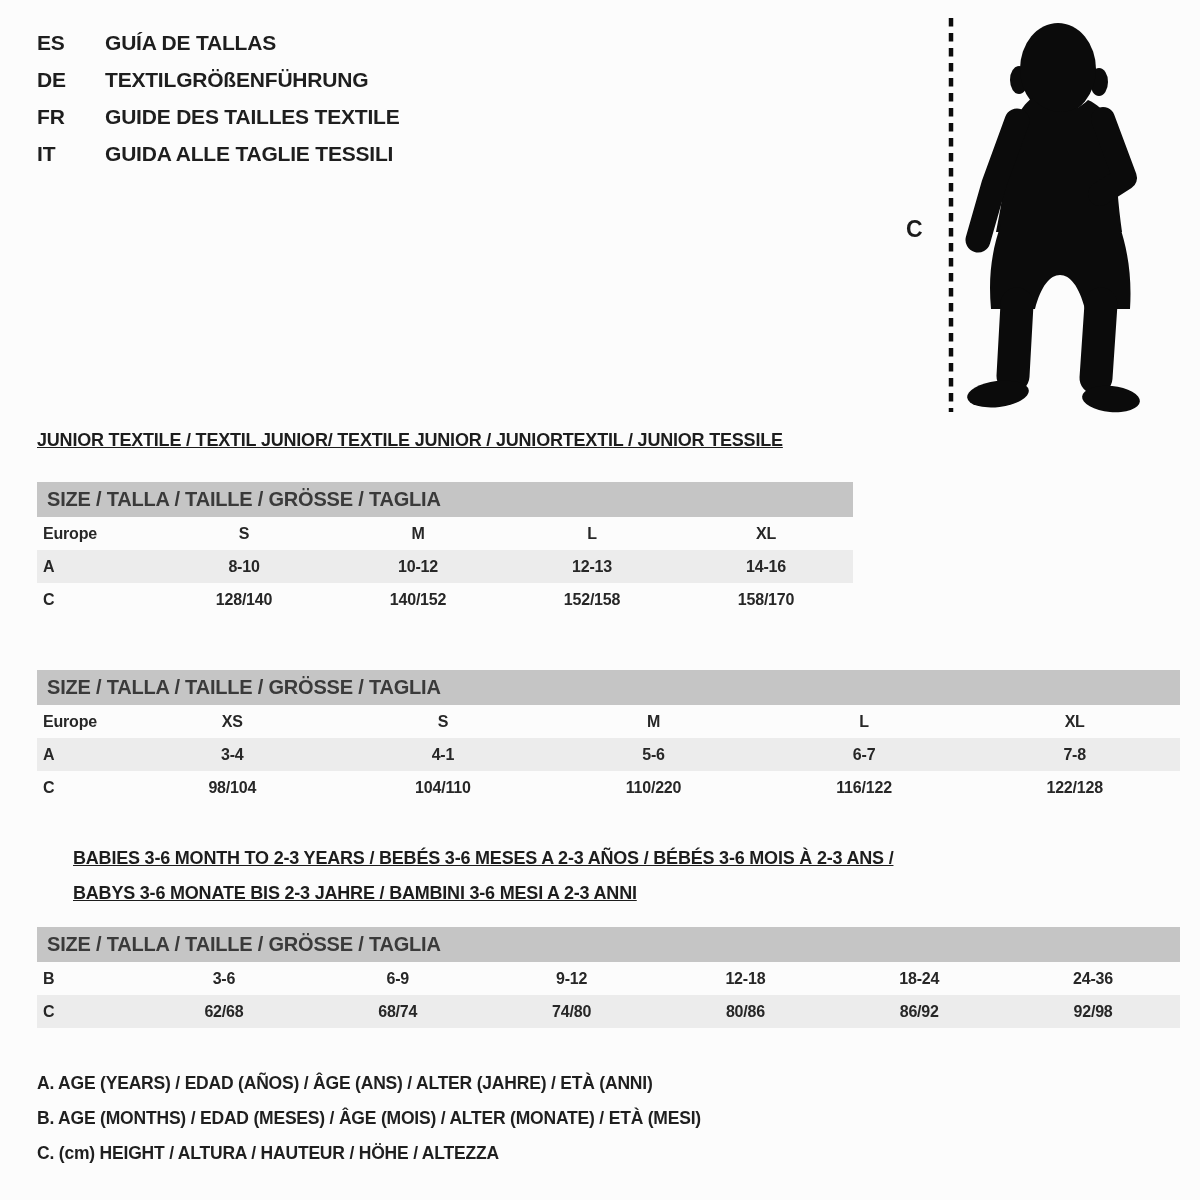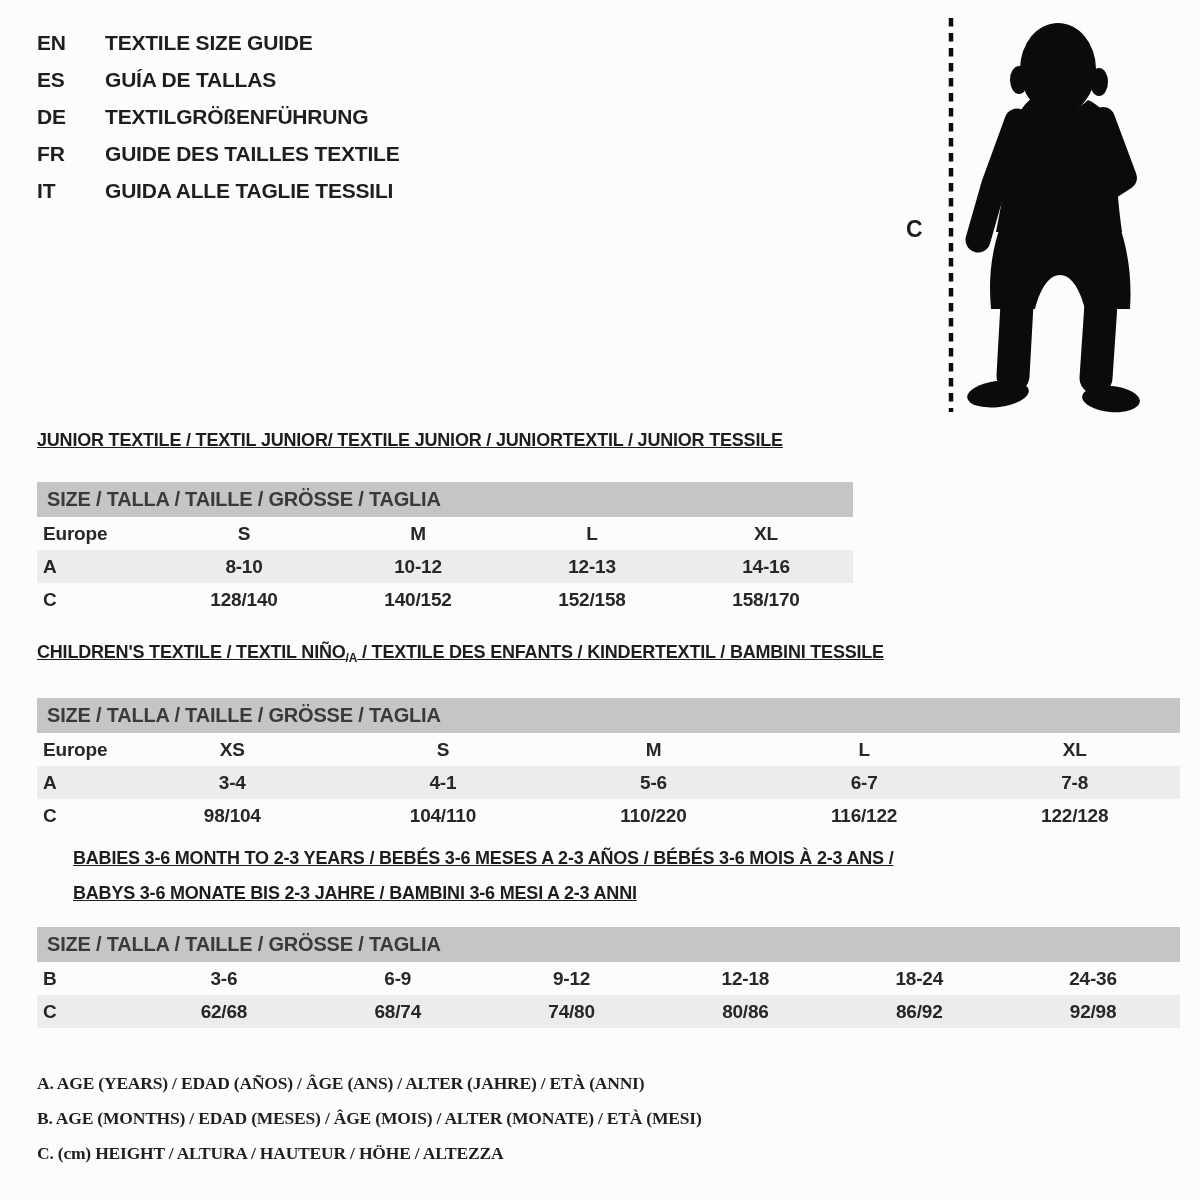--- a/index.html
+++ b/index.html
@@ -30,50 +30,46 @@
   .title-line .sub { font-size: 12px; vertical-align: -4px; }
 
   .size-header-bar {
     background: #c5c5c5;
     color: #3a3a3a;
     height: 35px;
     display: flex; align-items: center;
     padding-left: 10px;
     font-size: 20px;
   }
-  .table-row { display: flex; height: 33px; align-items: center; font-size: 19px; color: #272727; }
+  .table-row { display: flex; height: 33px; align-items: center; font-size: 16px; color: #272727; }
   .table-row.shaded { background: #ececec; }
   .row-label { padding-left: 6px; }
   .size-cell { flex: 1; text-align: center; }
 
   .section-junior   { top: 429px; width: 816px; }
   .section-children { top: 641px; width: 1143px; }
   .section-babies   { top: 841px; width: 1143px; }
 
   .section-junior   .size-header-bar { margin-top: 31px; }
   .section-children .size-header-bar { margin-top: 29px; }
   .section-babies   .size-header-bar { margin-top: 16px; }
   .section-babies   .title-line { line-height: 35px; margin-left: 36px; }
 
   .section-junior   .row-label { width: 114px; }
   .section-children .row-label { width: 84px; }
   .section-babies   .row-label { width: 94px; }
 
   
   .footnotes { position: absolute; left: 37px; top: 1066px; }
-  .footnote-line { line-height: 35px; font-size: 17.5px; color: #1f1f1f; white-space: nowrap; font-family: Liberation Serif, serif; }
+  .footnote-line { line-height: 35px; font-size: 17.5px; color: #1f1f1f; white-space: nowrap; }
 </style>
 </head>
 <body>
 
 <div class="lang-list">
-    <div class="lang-row">
-      <div class="lang-code">EN</div>
-      <div>TEXTILE SIZE GUIDE</div>
-    </div>
     <div class="lang-row">
       <div class="lang-code">ES</div>
       <div>GUÍA DE TALLAS</div>
     </div>
     <div class="lang-row">
       <div class="lang-code">DE</div>
       <div>TEXTILGRÖßENFÜHRUNG</div>
     </div>
     <div class="lang-row">
       <div class="lang-code">FR</div>
@@ -130,23 +126,20 @@
         <div class="row-label">C</div>
         <div class="size-cell">128/140</div>
         <div class="size-cell">140/152</div>
         <div class="size-cell">152/158</div>
         <div class="size-cell">158/170</div>
       </div>
     </div>
 </div>
 
 <div class="section section-children">
-  <div class="section-title">
-      <div class="title-line"><span>CHILDREN'S TEXTILE / TEXTIL NIÑO</span><span class="sub">/A</span><span> / TEXTILE DES ENFANTS / KINDERTEXTIL / BAMBINI TESSILE</span></div>
-    </div>
   <div class="size-header-bar">SIZE / TALLA / TAILLE / GRÖSSE / TAGLIA</div>
   <div class="table-rows">
       <div class="table-row">
         <div class="row-label">Europe</div>
         <div class="size-cell">XS</div>
         <div class="size-cell">S</div>
         <div class="size-cell">M</div>
         <div class="size-cell">L</div>
         <div class="size-cell">XL</div>
       </div>

